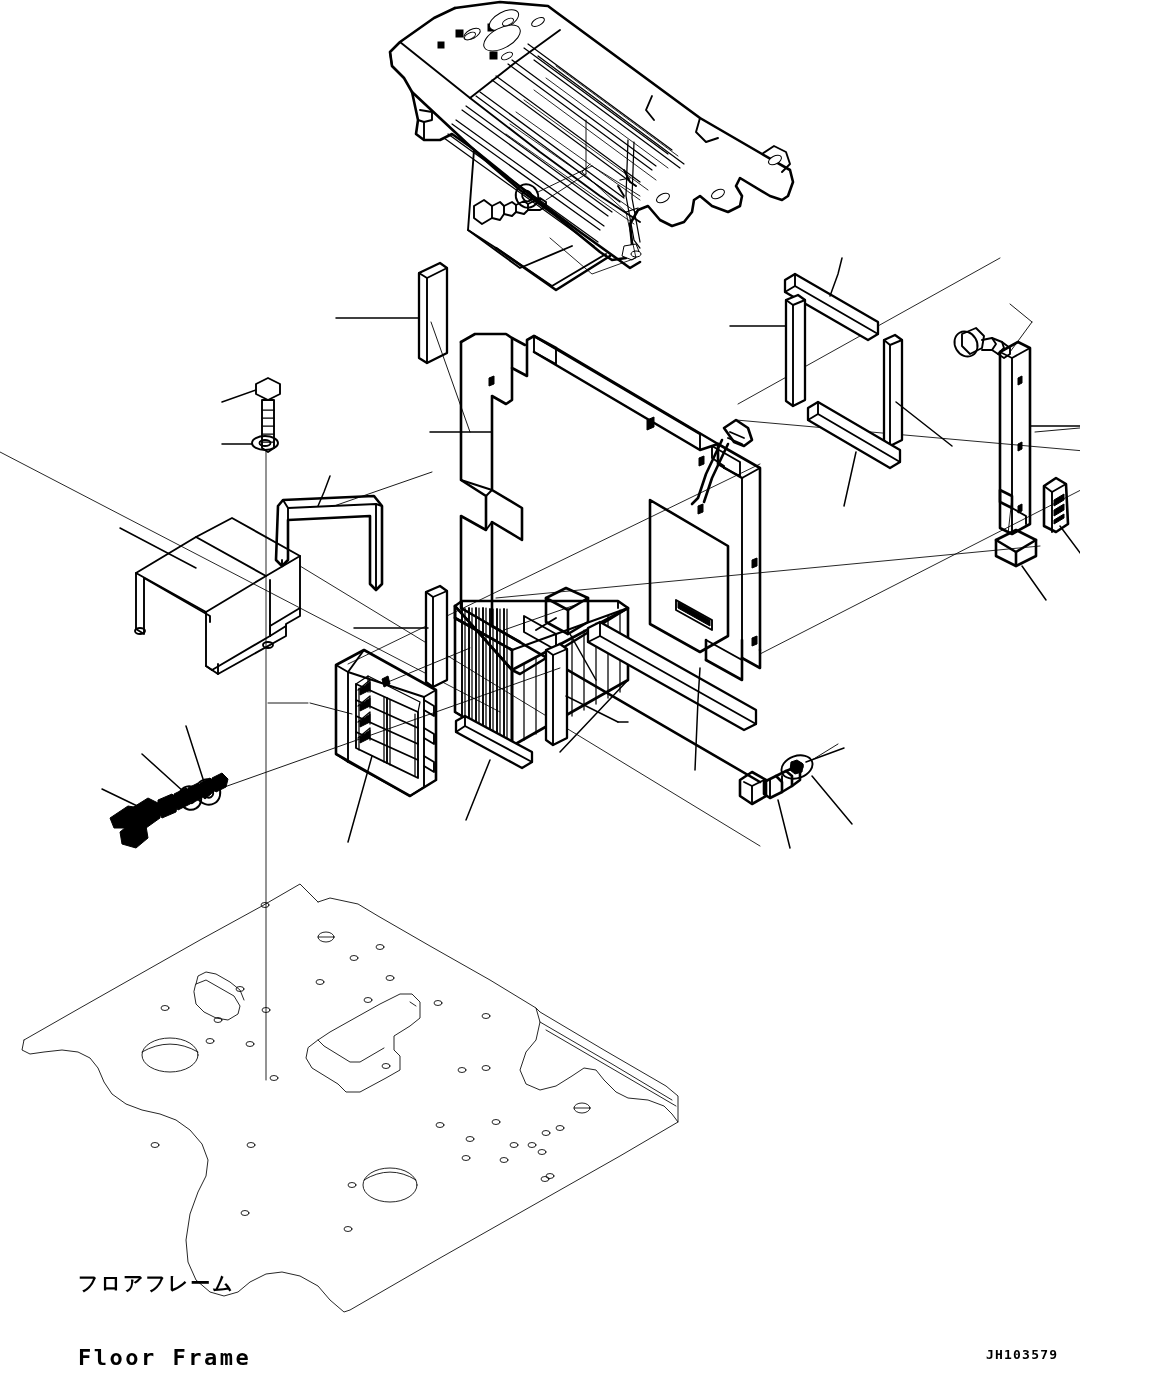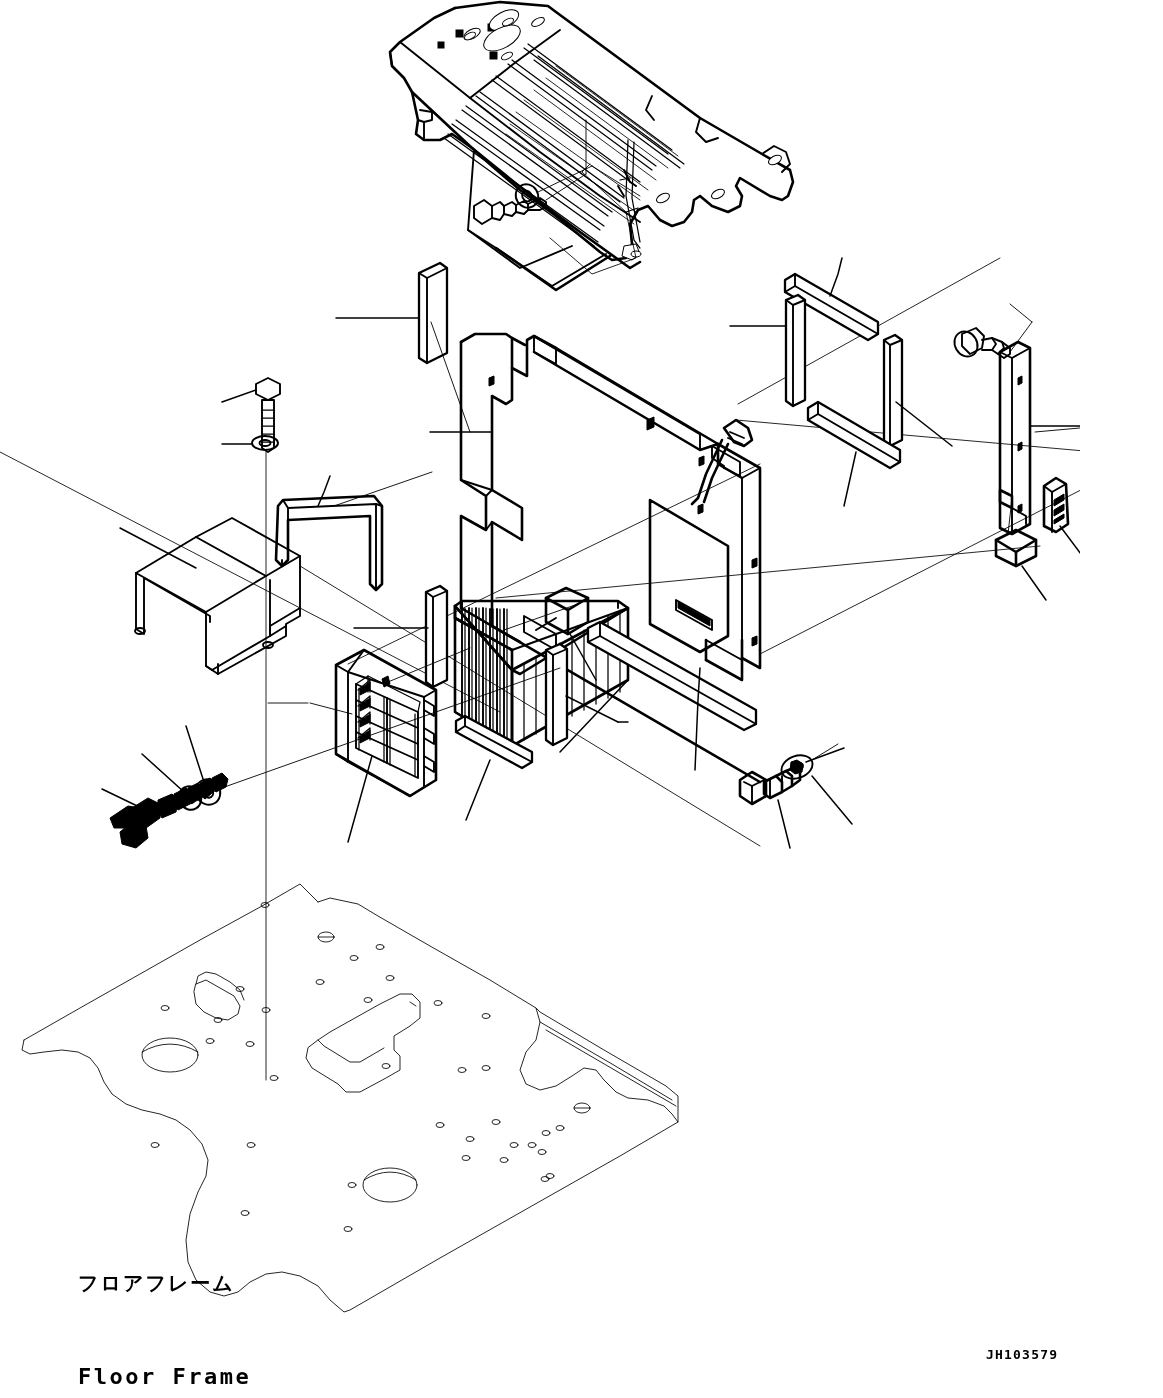--- a/index.html
+++ b/index.html
@@ -27,21 +27,21 @@
   }
   #floor-label{
     left:78px;
     top:1222px;
     font-size:21px;
     letter-spacing:1.5px;
     font-family:"DejaVu Sans Mono","Liberation Mono",monospace;
     font-weight:bold;
   }
   #floor-label .jp{display:block;font-size:20px;letter-spacing:2px;}
-  #floor-label .en{display:block;font-size:22px;letter-spacing:2.5px;margin-top:19px;}
+  #floor-label .en{display:block;font-size:22px;letter-spacing:2.5px;}
   #drawing-number{
     left:986px;
     top:1347px;
     font-size:13px;
     letter-spacing:1.2px;
     font-family:"DejaVu Sans Mono","Liberation Mono",monospace;
     font-weight:bold;
   }
 </style>
 </head>

